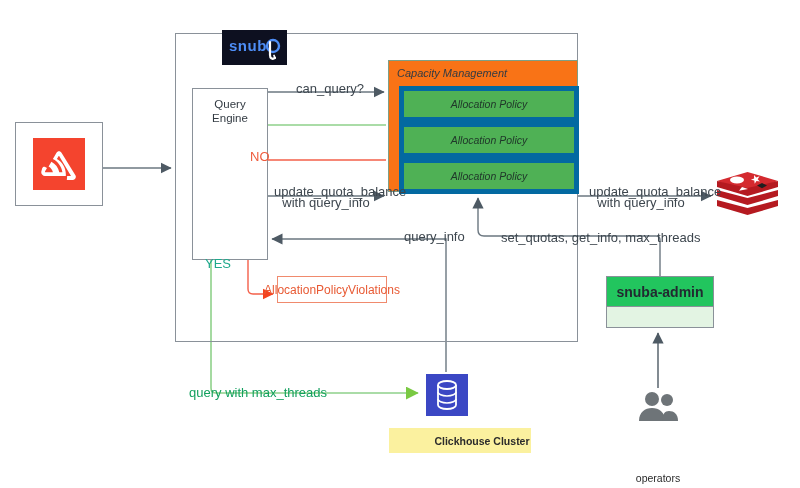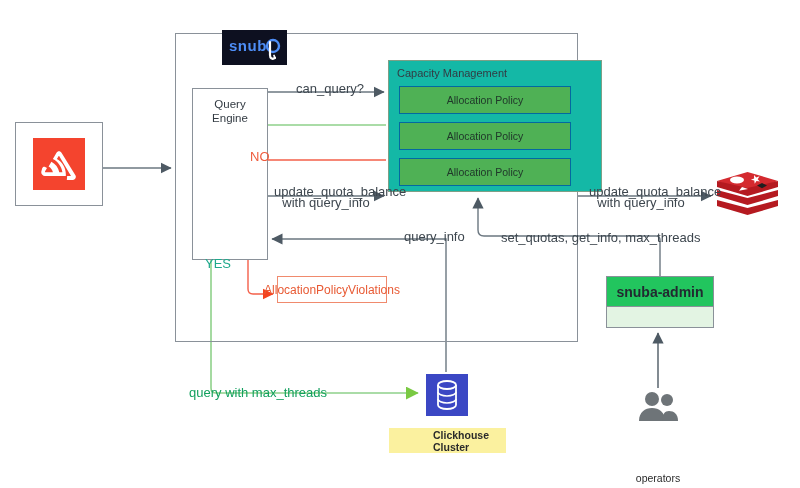--- a/index.html
+++ b/index.html
@@ -40,29 +40,29 @@
   .query-engine{
     left:192px;top:88px;width:76px;height:172px;
     border:1.5px solid #8a9199;background:#ffffff;
   }
   .query-engine .qe-text{
     position:absolute;left:0;top:8px;width:100%;
     text-align:center;font-size:11.5px;color:#333b43;line-height:14px;
   }
 
   .capacity{
-    left:388px;top:60px;width:214px;height:132px;
-    border:1.5px solid #7e9f86;background:#14b8a6;
+    left:388px;top:60px;width:190px;height:132px;
+    border:1.5px solid #7e9f86;background:#f97316;font-style:italic;
   }
   .capacity .cap-title{
     position:absolute;left:8px;top:6px;font-size:11px;color:#333b43;
   }
   .policy{
     position:absolute;left:10px;width:170px;height:26px;
-    background:#4fb155;border:1px solid #0369a1;
+    background:#4fb155;border:5px solid #0369a1;
     display:flex;align-items:center;justify-content:center;
     font-size:10.5px;color:#20382a;
   }
   .policy.p1{top:25px;}
   .policy.p2{top:61px;}
   .policy.p3{top:97px;}
 
   .violations{
     left:277px;top:276px;width:110px;height:27px;
     border:1.5px solid #f08a6d;background:#ffffff;
@@ -83,21 +83,21 @@
   .snuba-admin .sa-body{
     position:absolute;left:0;top:30px;width:100%;height:20px;background:#e3f4e3;
   }
 
   .clickhouse-icon{
     left:424px;top:372px;width:46px;height:46px;
     background:#3b47c4;border:2px solid #ffffff;
     display:flex;align-items:center;justify-content:center;
   }
   .clickhouse-label{
-    left:389px;top:428px;width:117px;height:25px;
+    left:389px;top:428px;width:142px;height:25px;
     background:#fbf19f;display:flex;align-items:center;justify-content:center;
     font-size:10.5px;font-weight:bold;color:#2b2b2b;padding-left:44px;
   }
 
   .redis-icon{left:715px;top:170px;width:65px;height:58px;}
   .operators-icon{left:634px;top:390px;width:48px;height:32px;}
   .operators-label{
     left:608px;top:436px;width:100px;text-align:center;
     font-size:10.5px;color:#2b2b2b;margin-top:36px;
   }

